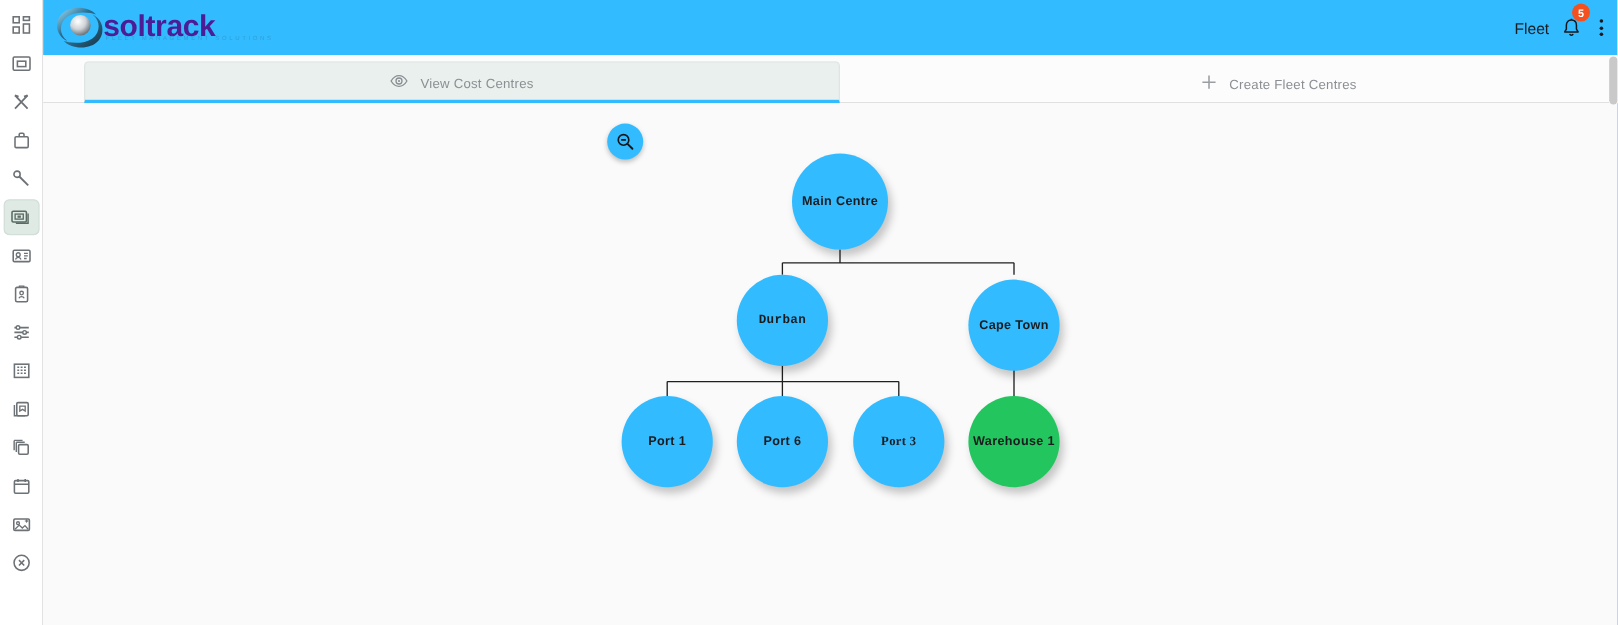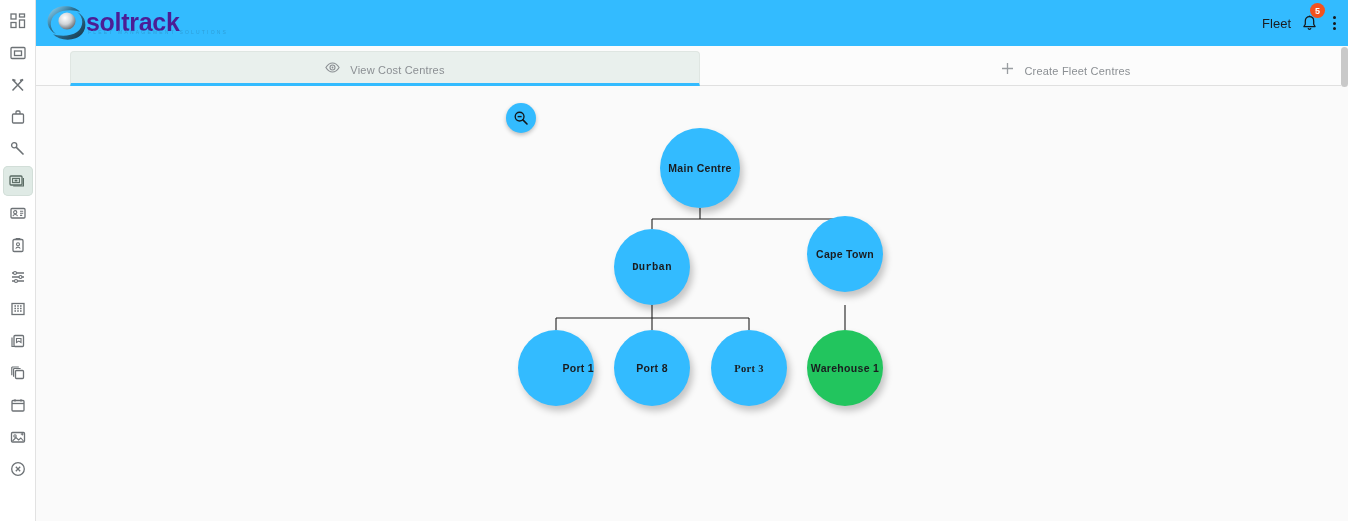--- a/index.html
+++ b/index.html
@@ -369,28 +369,28 @@
           <path d="M 809 219 V 232 M 809 232 V 244" stroke="#1f1f1f" stroke-width="1.1" fill="none"></path>
         </svg>
 
       <div id="nodes-layer">
           <div class="node" style="left: 624px; top: 42px; width: 80px; height: 80px; background: rgb(51, 187, 255);">
             <span class="node-label">Main Centre</span>
           </div>
           <div class="node" style="left: 578px; top: 143px; width: 76px; height: 76px; background: rgb(51, 187, 255); font-family: Liberation Mono, monospace;">
             <span class="node-label">Durban</span>
           </div>
-          <div class="node" style="left: 771px; top: 130px; width: 76px; height: 76px; background: rgb(51, 187, 255);">
+          <div class="node" style="left: 771px; top: 147px; width: 76px; height: 76px; background: rgb(51, 187, 255);">
             <span class="node-label">Cape Town</span>
           </div>
-          <div class="node" style="left: 482px; top: 244px; width: 76px; height: 76px; background: rgb(51, 187, 255); justify-content: flex-end;">
+          <div class="node" style="left: 482px; top: 244px; width: 76px; height: 76px; background: rgb(51, 187, 255);">
             <span class="node-label">Port 1</span>
           </div>
           <div class="node" style="left: 578px; top: 244px; width: 76px; height: 76px; background: rgb(51, 187, 255);">
-            <span class="node-label">Port 8</span>
+            <span class="node-label">Port 6</span>
           </div>
           <div class="node" style="left: 675px; top: 244px; width: 76px; height: 76px; background: rgb(51, 187, 255); font-family: Liberation Serif, serif;">
             <span class="node-label">Port 3</span>
           </div>
           <div class="node" style="left: 771px; top: 244px; width: 76px; height: 76px; background: #22c55e;">
             <span class="node-label">Warehouse 1</span>
           </div>
         </div>
 
     </div>

